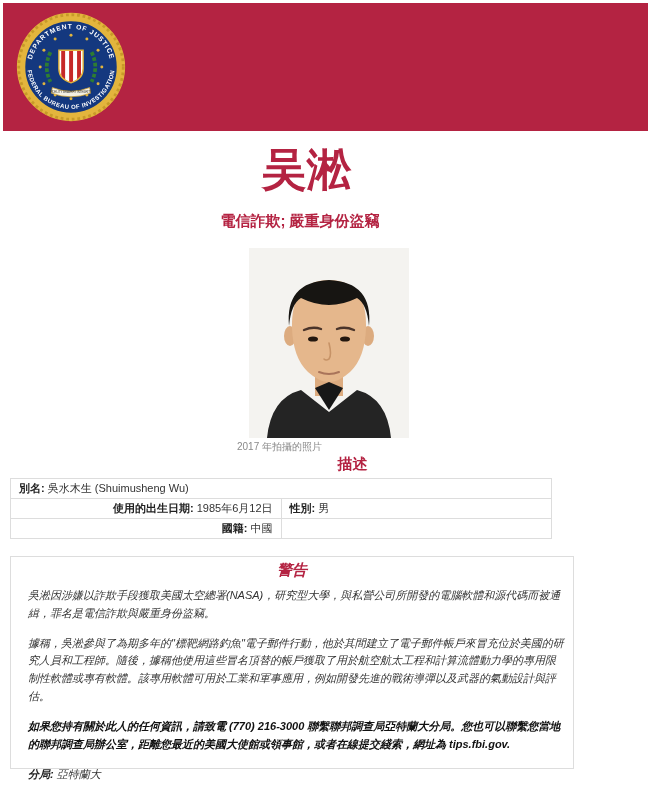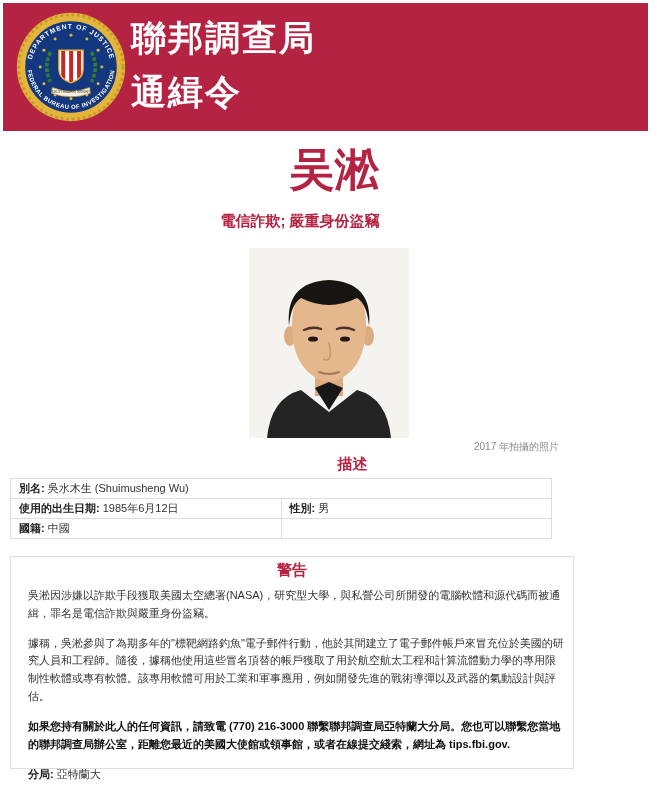--- a/index.html
+++ b/index.html
@@ -10,44 +10,44 @@
   
   .banner{position:absolute;left:3px;top:3px;width:645px;height:128px;
           background:#b42342;}
   .seal{position:absolute;left:12px;top:8px;width:112px;height:112px;}
   .banner-titles{position:absolute;left:128px;top:8px;color:#fff;
                  font-weight:bold;font-size:35px;line-height:54px;
                  letter-spacing:2px;white-space:nowrap;}
 
   
   .subject-name{position:absolute;left:0;top:140px;width:613px;text-align:center;
-                color:#b42342;font-weight:bold;font-size:45px;margin:0;padding-left:28px;}
+                color:#b42342;font-weight:bold;font-size:45px;margin:0;}
   .charges{position:absolute;left:0;top:212px;width:600px;text-align:center;
            color:#b42342;font-weight:bold;font-size:15px;}
 
   .photo-wrap{position:absolute;left:249px;top:248px;width:160px;height:190px;}
-  .photo-caption{position:absolute;left:0;top:440px;width:559px;text-align:right;
+  .photo-caption{position:absolute;left:0;top:440px;width:559px;text-align:center;
                  color:#8a8a8a;font-size:10px;}
 
   .section-heading{position:absolute;width:657px;text-align:center;color:#b42342;
                    font-weight:bold;font-size:15px;margin:0;}
   .desc-heading{left:0;top:455px;margin-left:24px;}
 
   
   table.desc{position:absolute;left:10px;top:478px;width:542px;
              border-collapse:collapse;font-size:11px;table-layout:fixed;}
   table.desc td{border:1px solid #ddd;padding:2px 8px;height:15px;
                 white-space:nowrap;overflow:hidden;}
-  table.desc td.left-col{width:62%;}
+  table.desc td.left-col{width:62%;text-align:right;}
   .lbl{font-weight:bold;color:#222;}
 
   
   .caution-box{position:absolute;left:10px;top:556px;width:564px;height:213px;
                border:1px solid #ddd;border-top:1px solid #ddd;box-sizing:border-box;
-               padding:2px 9px 0 9px;background:#fff;}
+               padding:2px 9px 0 9px;background:#fff;font-style:italic;}
   .caution-heading{text-align:center;color:#b42342;font-weight:bold;font-size:15px;
                    margin:2px 0 7px 0;}
   .caution-box p{font-size:11px;line-height:1.62;margin:0 0 12px 8px;color:#333;}
   .caution-box p.bold{font-weight:bold;color:#111;}
   .field-office{font-size:11px;margin:0;}
 </style>
 </head>
 <body>
 
 <div class="page">
@@ -93,24 +93,20 @@
         <rect x="47" y="42" width="26" height="36" fill="#ffffff"></rect>
         <rect x="49.5" y="42" width="4.2" height="36" fill="#c62828"></rect>
         <rect x="58" y="42" width="4.2" height="36" fill="#c62828"></rect>
         <rect x="66.5" y="42" width="4.2" height="36" fill="#c62828"></rect>
       </g>
       <path d="M47,42 h26 v20 q0,11 -13,15 q-13,-4 -13,-15 Z" fill="none" stroke="#e3b53d" stroke-width="1.5"></path>
 
       <path d="M40,82 q20,8 40,0 l1,6 q-21,8 -42,0 Z" fill="#f4f0e2" stroke="#c79a28" stroke-width="0.8"></path>
       <text x="60" y="88" font-size="3" text-anchor="middle" fill="#333" font-family="Liberation Sans, DejaVu Sans, sans-serif">FIDELITY BRAVERY INTEGRITY</text>
     </svg>
-    <div class="banner-titles">
-      <div>聯邦調查局</div>
-      <div>通緝令</div>
-    </div>
   </div>
 
   <h1 class="subject-name">吴淞</h1>
   <div class="charges">電信詐欺; 嚴重身份盜竊</div>
 
   <div class="photo-wrap">
     <svg viewBox="0 0 160 190" width="160" height="190">
       <rect x="0" y="0" width="160" height="190" fill="#f4f3f0"></rect>
 
       <rect x="66" y="118" width="28" height="30" fill="#dcab7f"></rect>

